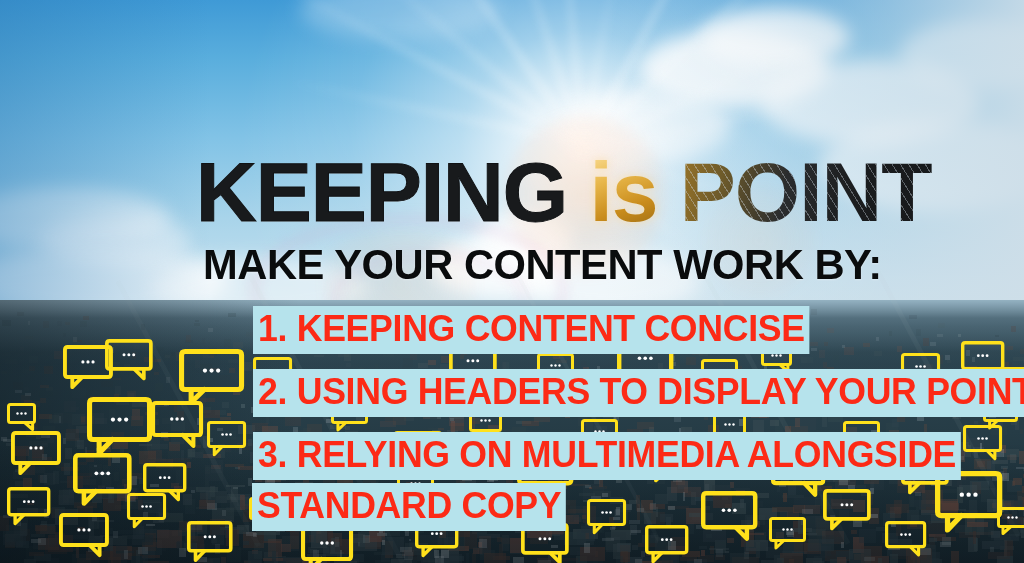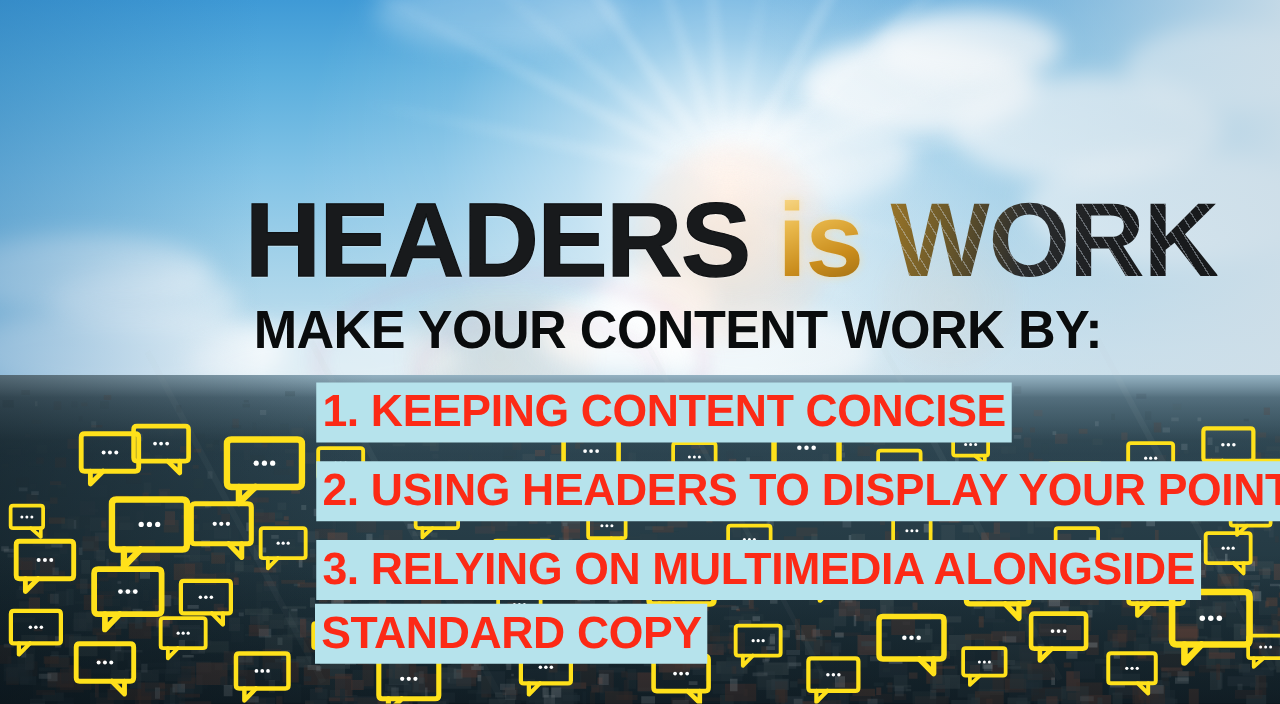--- a/index.html
+++ b/index.html
@@ -2431,21 +2431,21 @@
           <path d="M 4.5 2.5 H 32.5 Q 34.5 2.5 34.5 4.5 V 22.5 Q 34.5 24.5 32.5 24.5 H 4.5 Q 2.5 24.5 2.5 22.5 V 4.5 Q 2.5 2.5 4.5 2.5 Z" fill="none" stroke="#ffe11b" stroke-width="3.0" stroke-linejoin="round"></path>
           <polyline points="7.62,24.5 7.62,31.98 15.620000000000001,24.5" fill="none" stroke="#ffe11b" stroke-width="3.0" stroke-linejoin="round" stroke-linecap="round"></polyline>
           <circle cx="14.5" cy="13.5" r="1.2" fill="#ffffff"></circle>
           <circle cx="18.5" cy="13.5" r="1.2" fill="#ffffff"></circle>
           <circle cx="22.5" cy="13.5" r="1.2" fill="#ffffff"></circle>
         </svg>
       </div>
     </div>
 
   <div class="headline">
-    <span class="hl-dark">HEADERS</span><span> </span><span class="hl-gold">is</span><span> </span><span class="hl-kinggold">WORK</span>
+    <span class="hl-dark">KEEPING</span><span> </span><span class="hl-gold">is</span><span> </span><span class="hl-kinggold">POINT</span>
   </div>
 
   <div class="subhead">MAKE YOUR CONTENT WORK BY:</div>
 
   <div class="bullets">
     <span class="bline">1. KEEPING CONTENT CONCISE</span>
     <span class="bline">2. USING HEADERS TO DISPLAY YOUR POINT</span>
     <span class="bline">3. RELYING ON MULTIMEDIA ALONGSIDE</span>
     <span class="bline wrap-2">STANDARD COPY</span>
   </div>

